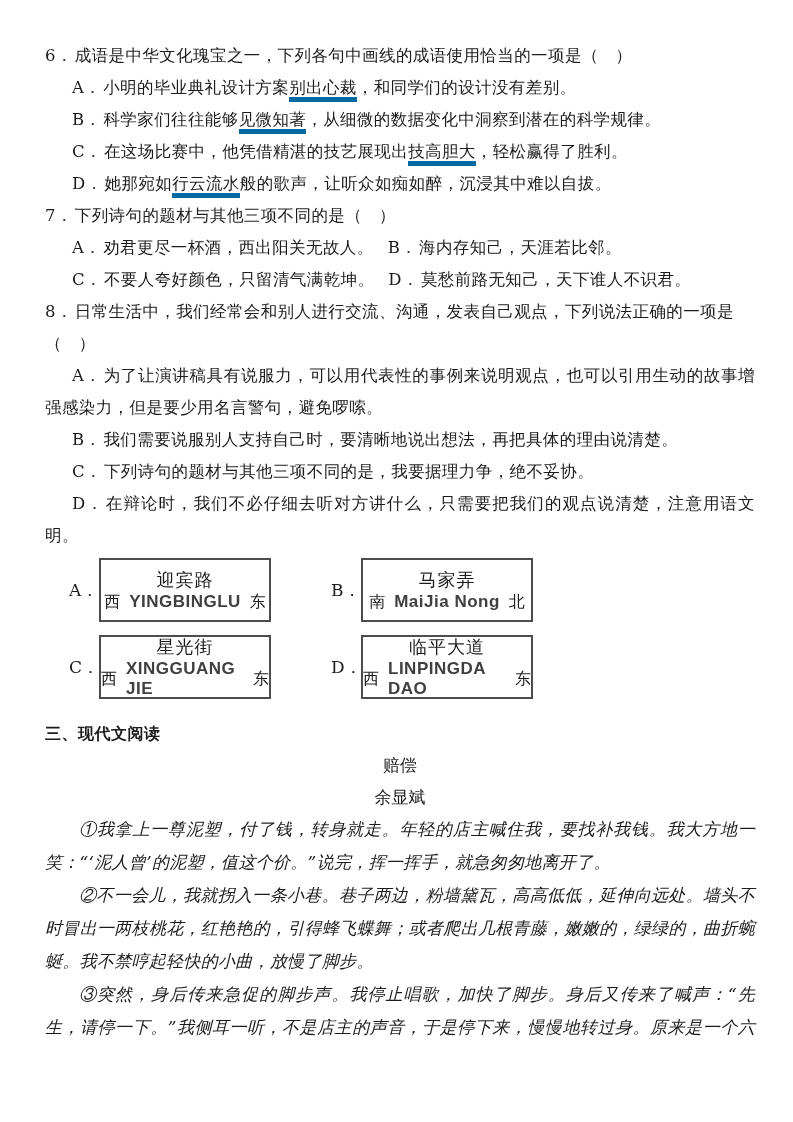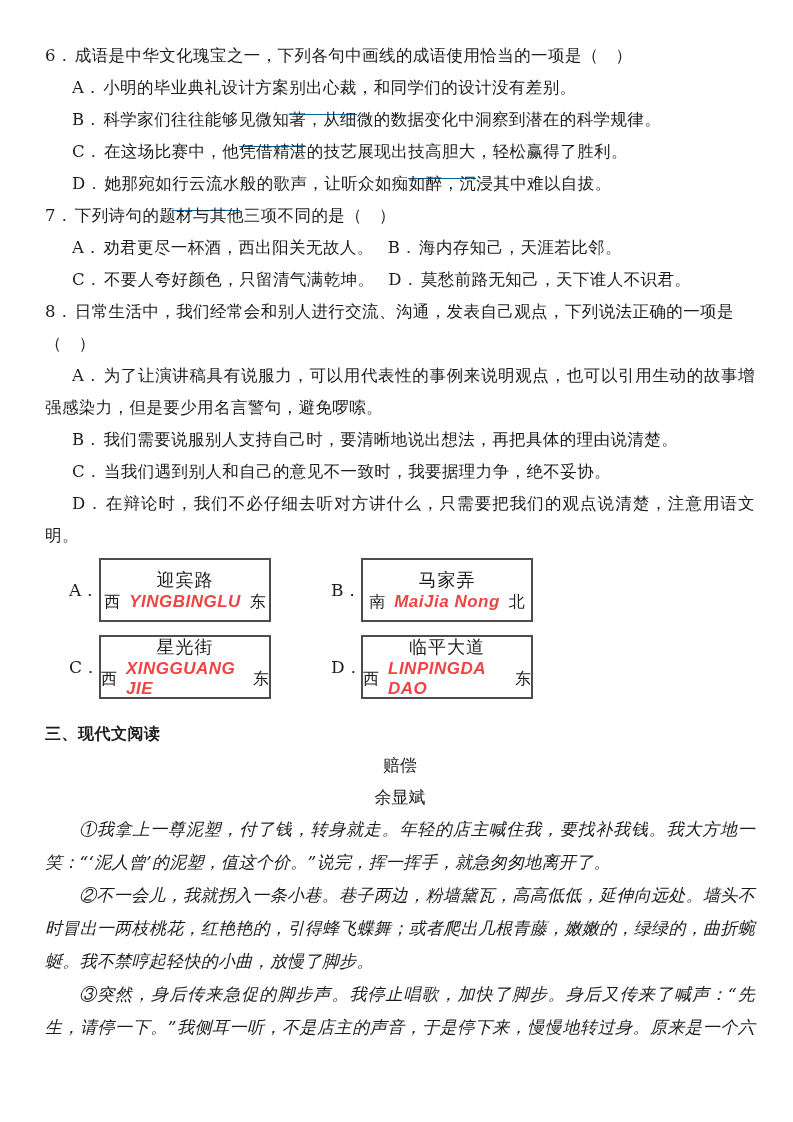--- a/index.html
+++ b/index.html
@@ -11,39 +11,39 @@
     color:#1c1c1c;
     font-family:"DejaVu Serif","Liberation Serif",serif;
   }
   .sheet{padding:40px 38px 0 45px;}
   
   .qarea{font-size:16.5px;line-height:32px;letter-spacing:0.4px;}
   .qstem{margin:0;}
   .qopt{margin:0;text-indent:27px;text-align:justify;}
   .qlabel{margin-right:2px;}
   .pairgap{margin-left:14px;}
-  .u{border-bottom:1px solid #0369a1;padding-bottom:17px;}
+  .u{border-bottom:5px solid #0369a1;padding-bottom:0;}
   .u-ext{border-bottom:1px solid #222;padding-bottom:1px;padding-right:12px;}
   
   .signs{margin-top:6px;}
   .sign-row{display:flex;align-items:center;margin:0 0 13px 24px;}
   .sign-label{width:30px;font-size:17px;flex:0 0 auto;}
   .sign-label-2{margin-left:60px;}
   .sign-box{
     flex:0 0 auto;width:168px;height:60px;
     border:2px solid #4d4d4d;
     display:flex;flex-direction:column;align-items:center;justify-content:center;
     gap:0;background:#fff;
   }
   .sign-name{font-size:18px;letter-spacing:1px;}
   .sign-pinyin-row{display:flex;align-items:center;gap:9px;}
   .sign-dir{font-size:16px;}
   .sign-py{
     font-family:"Liberation Sans","DejaVu Sans",sans-serif;
-    font-weight:700;font-size:17px;letter-spacing:0.5px;color:#ef4444;font-style:italic;
+    font-weight:700;font-size:17px;letter-spacing:0.5px;color:#404040;
   }
   
   .reading{margin-top:20px;}
   .sec-head{font-size:16px;font-weight:700;line-height:30px;letter-spacing:0.5px;}
   .center-line{text-align:center;font-size:17px;line-height:32px;}
   .passage{font-style:italic;font-size:17px;line-height:33px;letter-spacing:0.3px;}
   .para{margin:0;text-indent:2em;text-align:justify;}
   
   .footer{
     position:absolute;left:8px;right:0;top:1062px;
@@ -74,21 +74,21 @@
     <div class="qarea">
       <p class="qstem"><span class="qlabel">7．</span><span>下列诗句的题材与其他三项不同的是（　）</span></p>
       <p class="qopt"><span class="qlabel">A．</span><span>劝君更尽一杯酒，西出阳关无故人。</span><span class="qlabel pairgap">B．</span><span>海内存知己，天涯若比邻。</span></p>
       <p class="qopt"><span class="qlabel">C．</span><span>不要人夸好颜色，只留清气满乾坤。</span><span class="qlabel pairgap">D．</span><span>莫愁前路无知己，天下谁人不识君。</span></p>
     </div>
 
     <div class="qarea">
       <p class="qstem"><span class="qlabel">8．</span><span>日常生活中，我们经常会和别人进行交流、沟通，发表自己观点，下列说法正确的一项是（　）</span></p>
       <p class="qopt"><span class="qlabel">A．</span><span>为了让演讲稿具有说服力，可以用代表性的事例来说明观点，也可以引用生动的故事增强感染力，但是要少用名言警句，避免啰嗦。</span></p>
       <p class="qopt"><span class="qlabel">B．</span><span>我们需要说服别人支持自己时，要清晰地说出想法，再把具体的理由说清楚。</span></p>
-      <p class="qopt"><span class="qlabel">C．</span><span>当我们遇到别人和自己的意见不一致时，我要据理力争，绝不妥协。</span></p>
+      <p class="qopt"><span class="qlabel">C．</span><span>下列诗句的题材与其他三项不同的是，我要据理力争，绝不妥协。</span></p>
       <p class="qopt"><span class="qlabel">D．</span><span>在辩论时，我们不必仔细去听对方讲什么，只需要把我们的观点说清楚，注意用语文明。</span></p>
     </div>
 
 
     <div class="signs">
       <div class="sign-row">
         <span class="sign-label">A．</span>
         <div class="sign-box">
           <div class="sign-name">迎宾路</div>
           <div class="sign-pinyin-row">

